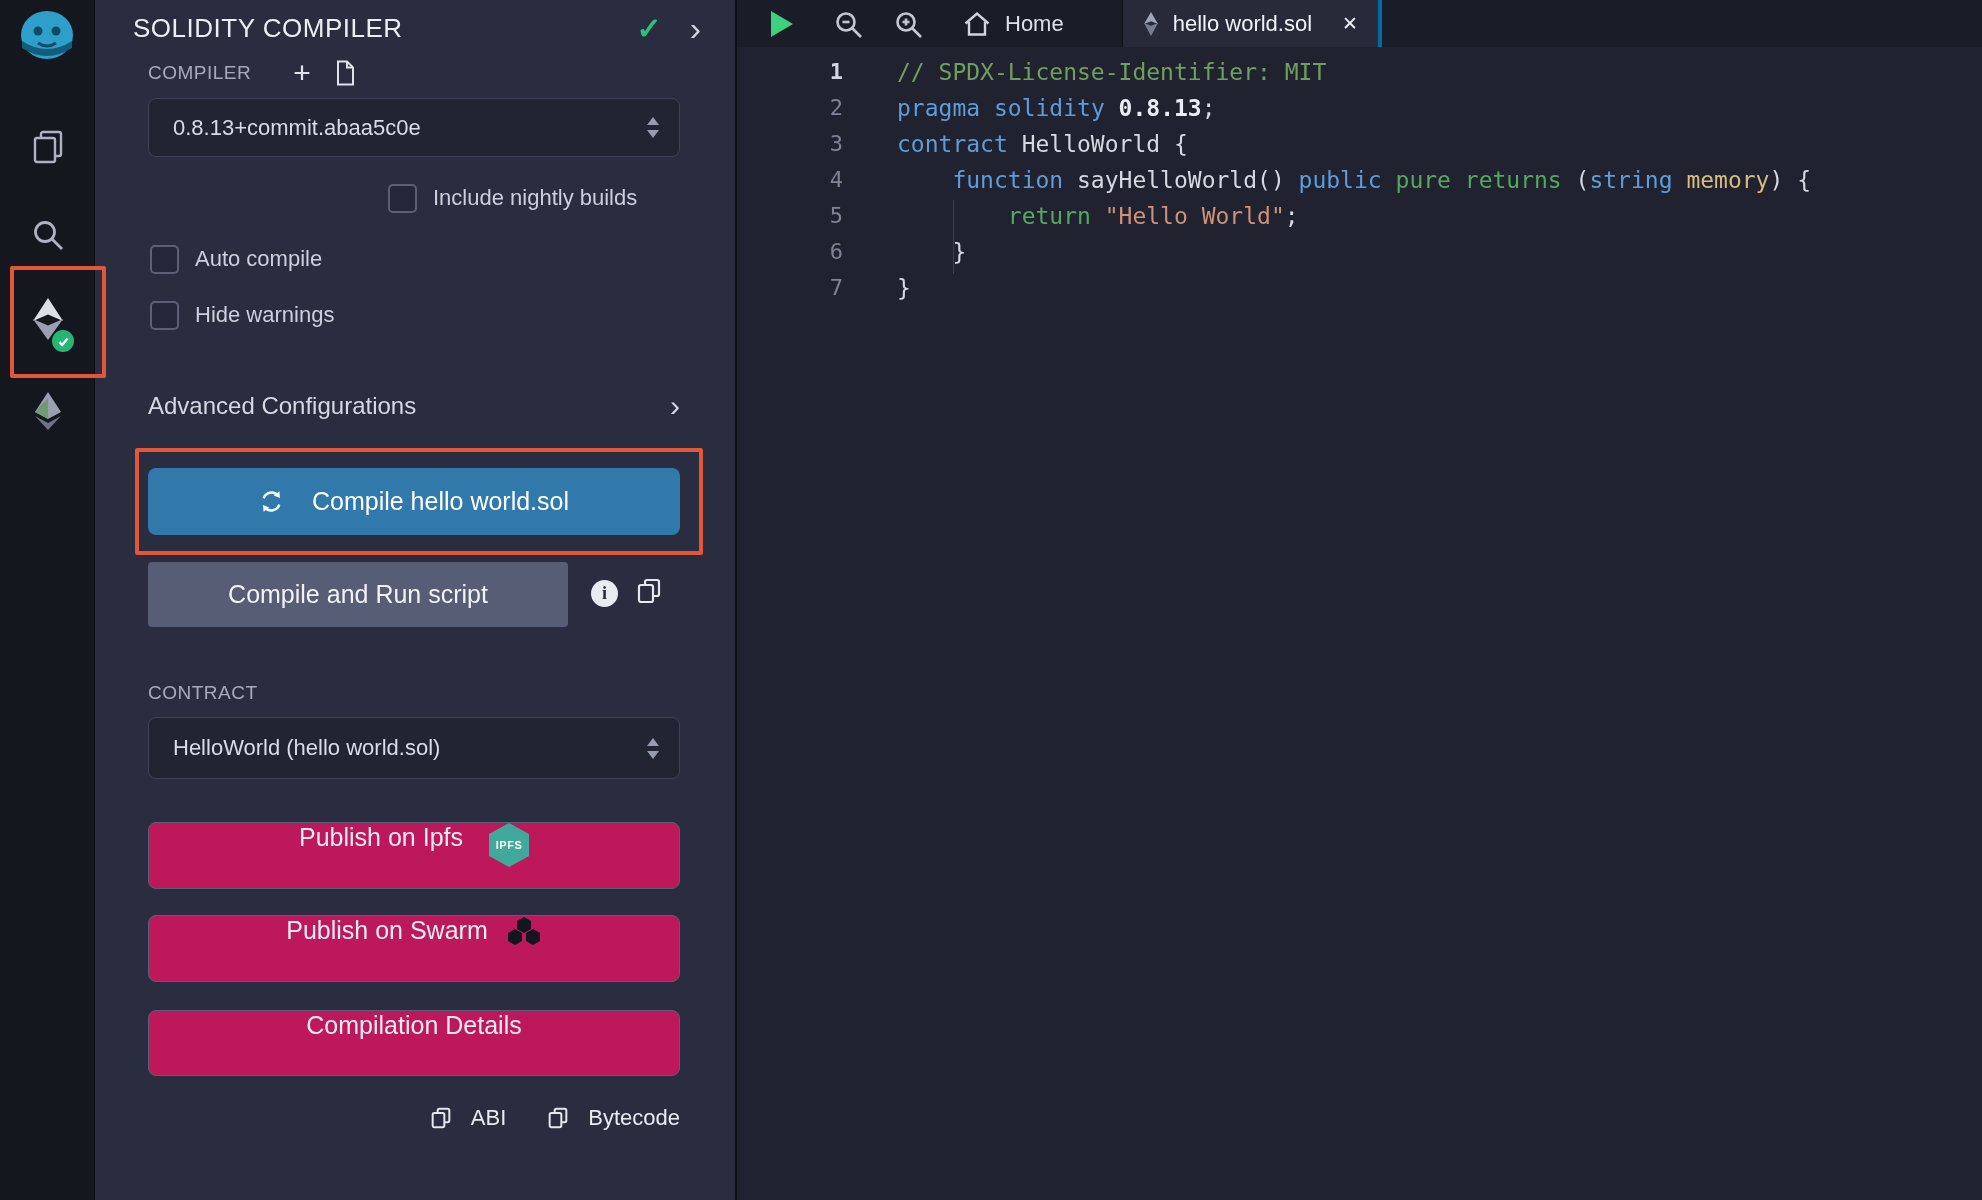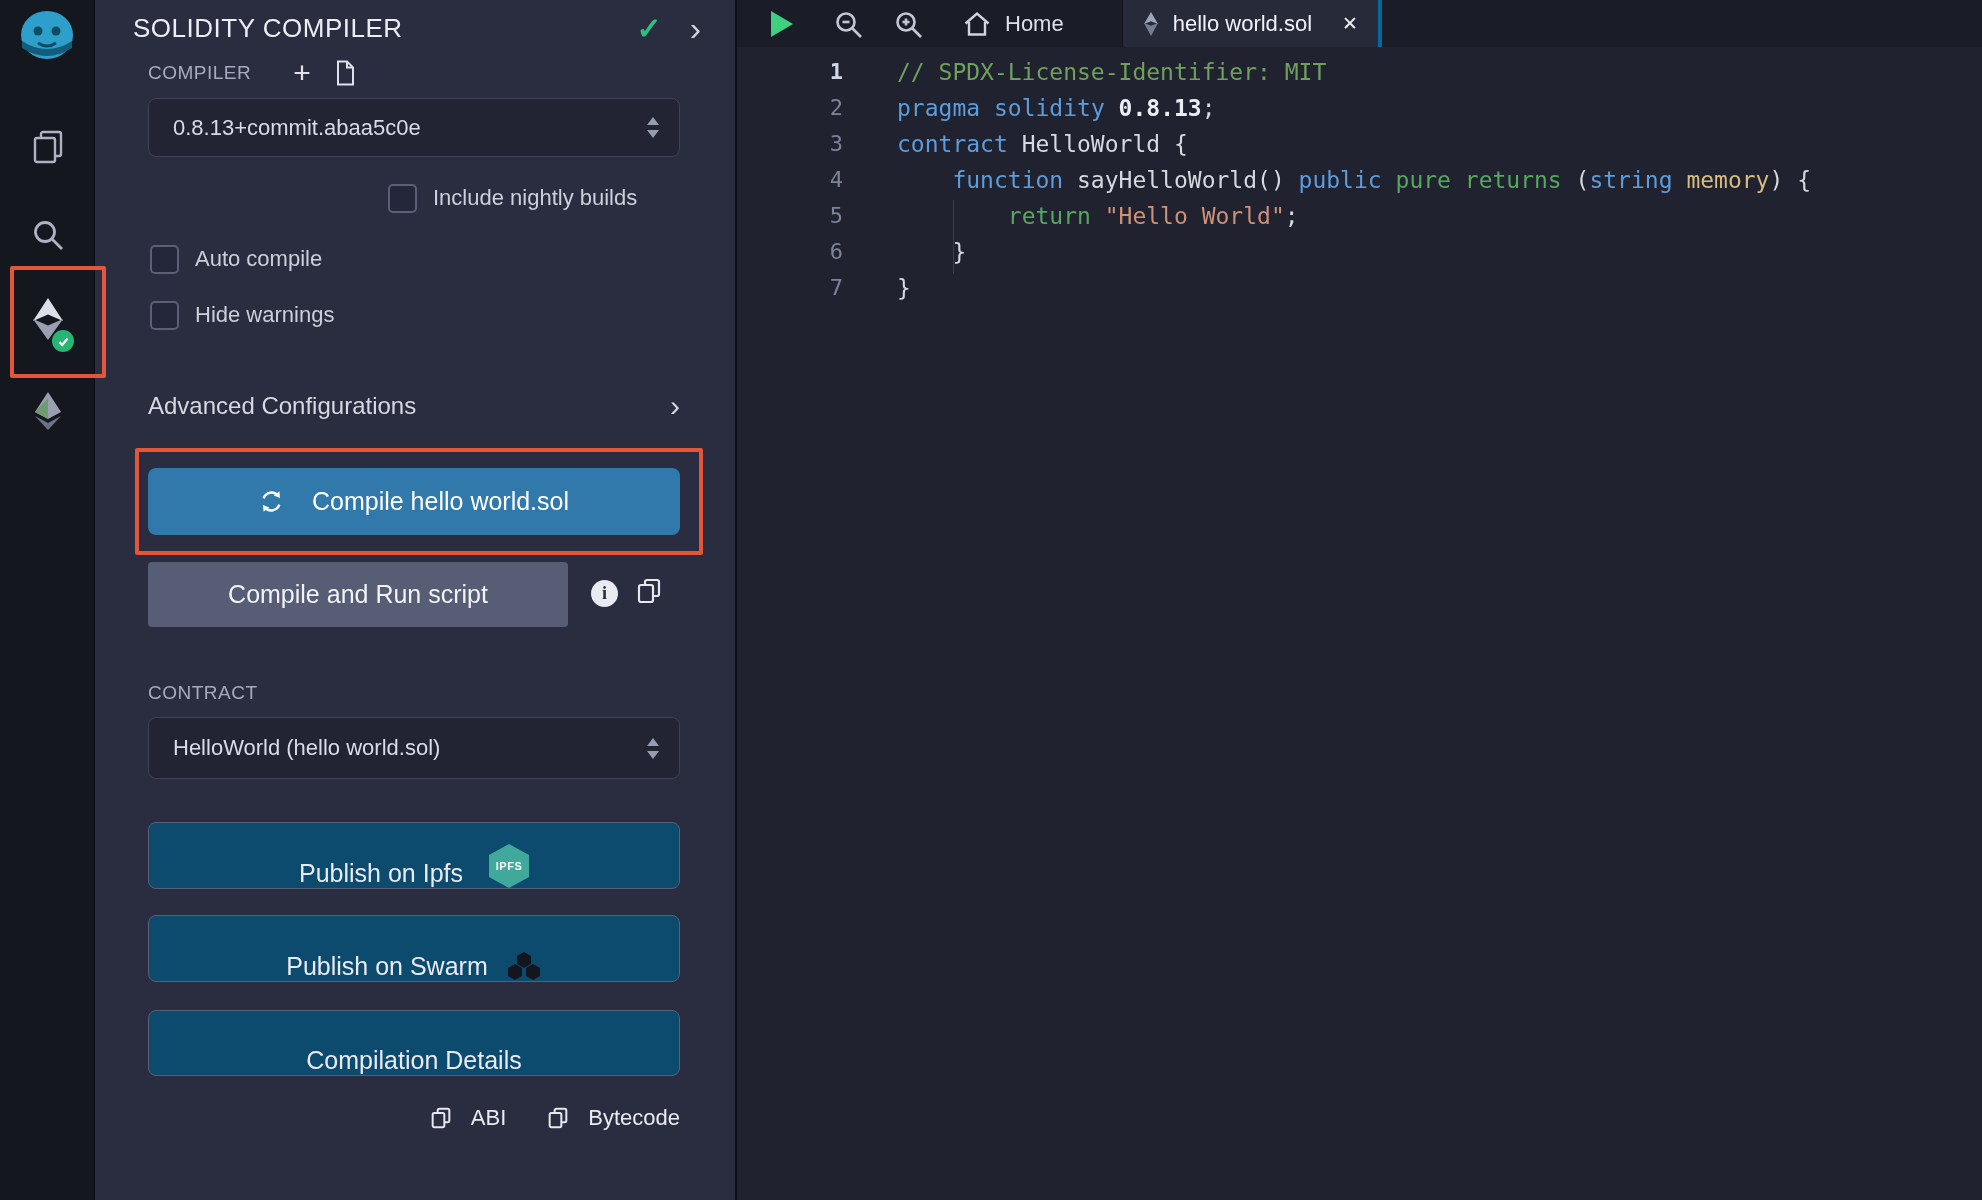--- a/index.html
+++ b/index.html
@@ -75,22 +75,22 @@
     background:#565d75; border-radius:4px; display:flex; align-items:center;
     justify-content:center; font-size:25px; color:#f2f3f7; cursor:pointer; }
   .info-icon { position:absolute; left:496px; top:580px; width:27px; height:27px;
     border-radius:50%; background:#e9ebf2; color:#262939; font-weight:bold;
     font-size:18px; display:flex; align-items:center; justify-content:center;
     font-family:"Liberation Serif", serif; cursor:pointer; }
   .copy-run { position:absolute; left:542px; top:578px; cursor:pointer; display:flex; }
 
   .contract-label { position:absolute; left:53px; top:682px; }
 
-  .panelbtn { position:absolute; left:53px; width:532px; background:#0c4a6e;
-    border:1px solid #595f76; border-radius:8px; display:flex; align-items:flex-end;
+  .panelbtn { position:absolute; left:53px; width:532px; background:#be185d;
+    border:1px solid #595f76; border-radius:8px; display:flex; align-items:flex-start;
     justify-content:center; gap:18px; font-size:25px; color:#e9ebf2; cursor:pointer; }
   .btn-ipfs    { top:822px;  height:67px; }
   .btn-swarm   { top:915px;  height:67px; }
   .btn-details { top:1010px; height:66px; }
   .hexagon { width:40px; height:44px; background:#41a89c;
     clip-path:polygon(50% 0,100% 25%,100% 75%,50% 100%,0 75%,0 25%);
     display:flex; align-items:center; justify-content:center;
     font-size:11px; font-weight:bold; color:#fff; letter-spacing:.5px;margin-left:8px; }
 
   .abirow { position:absolute; right:55px; top:1105px; display:flex;

